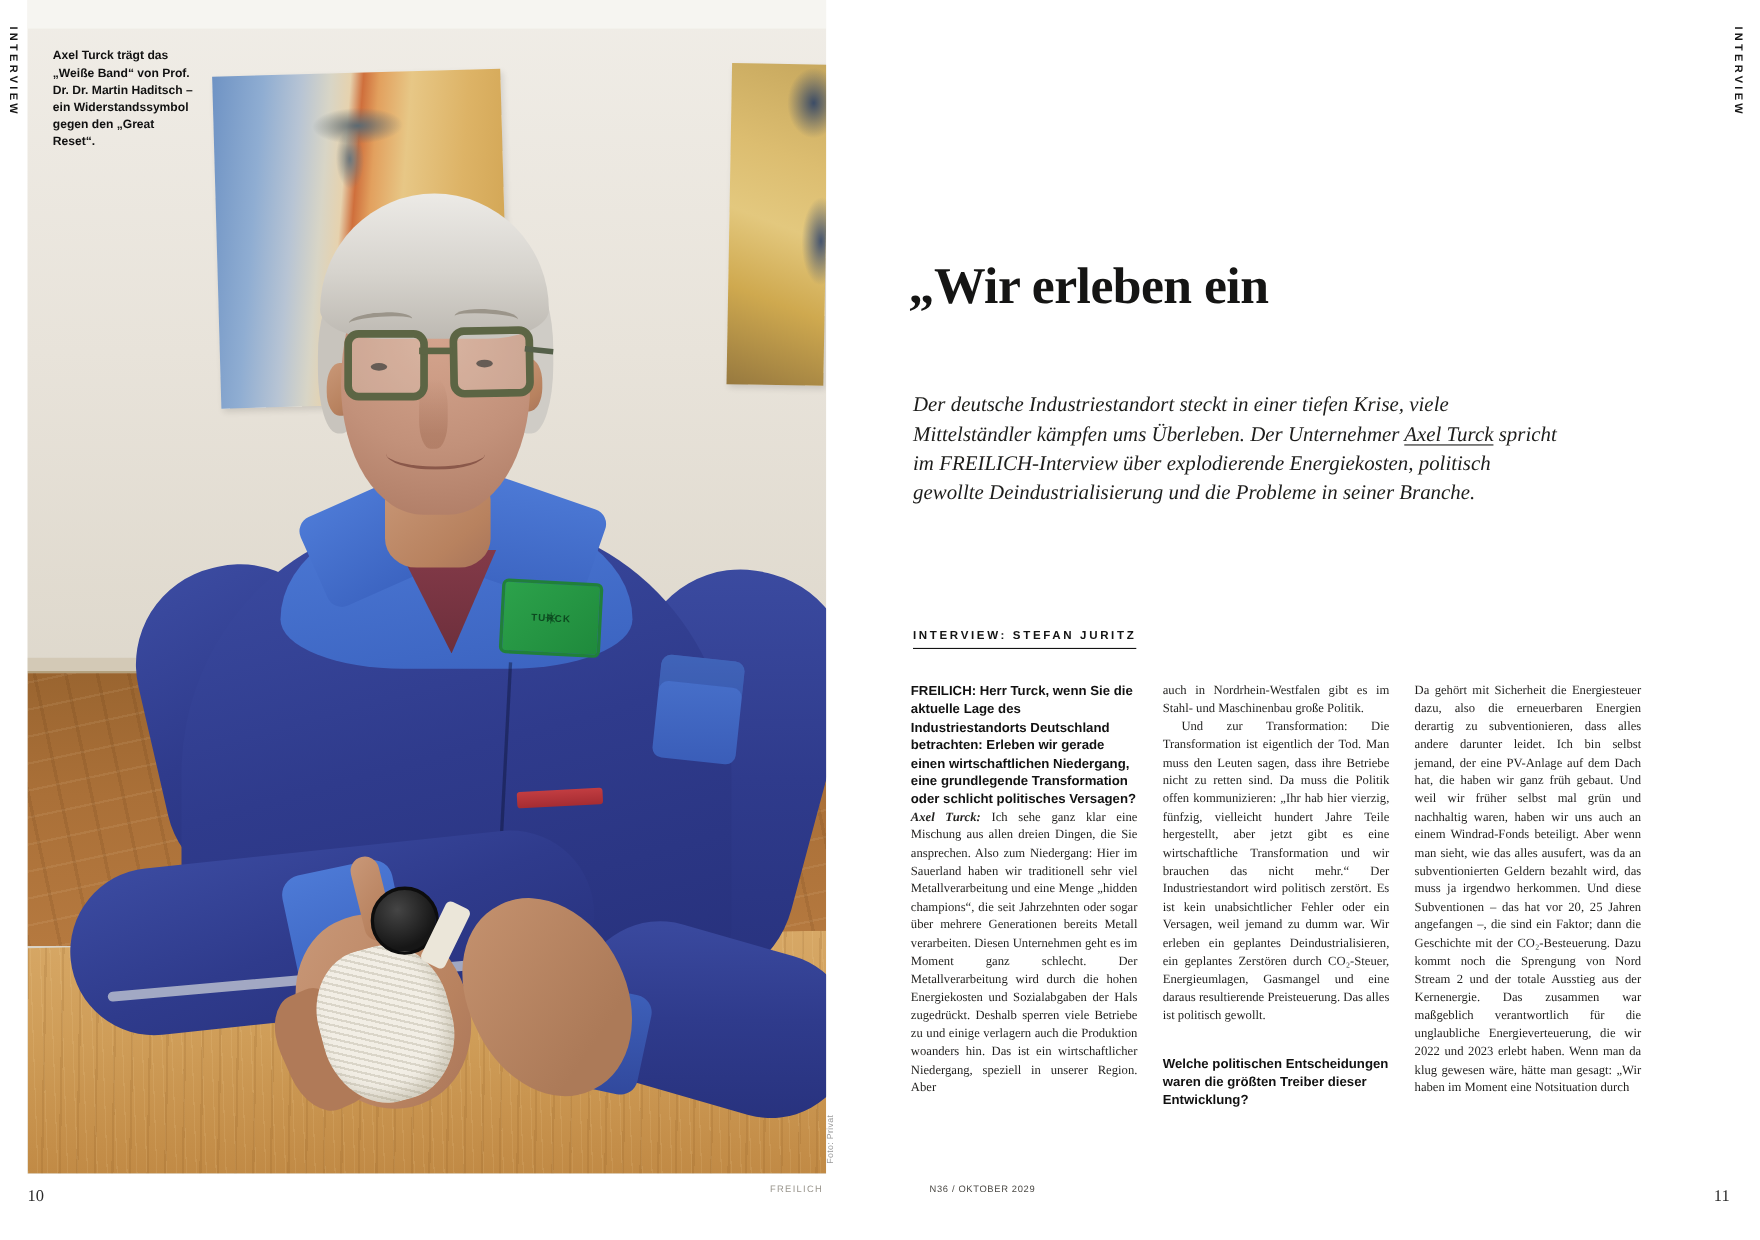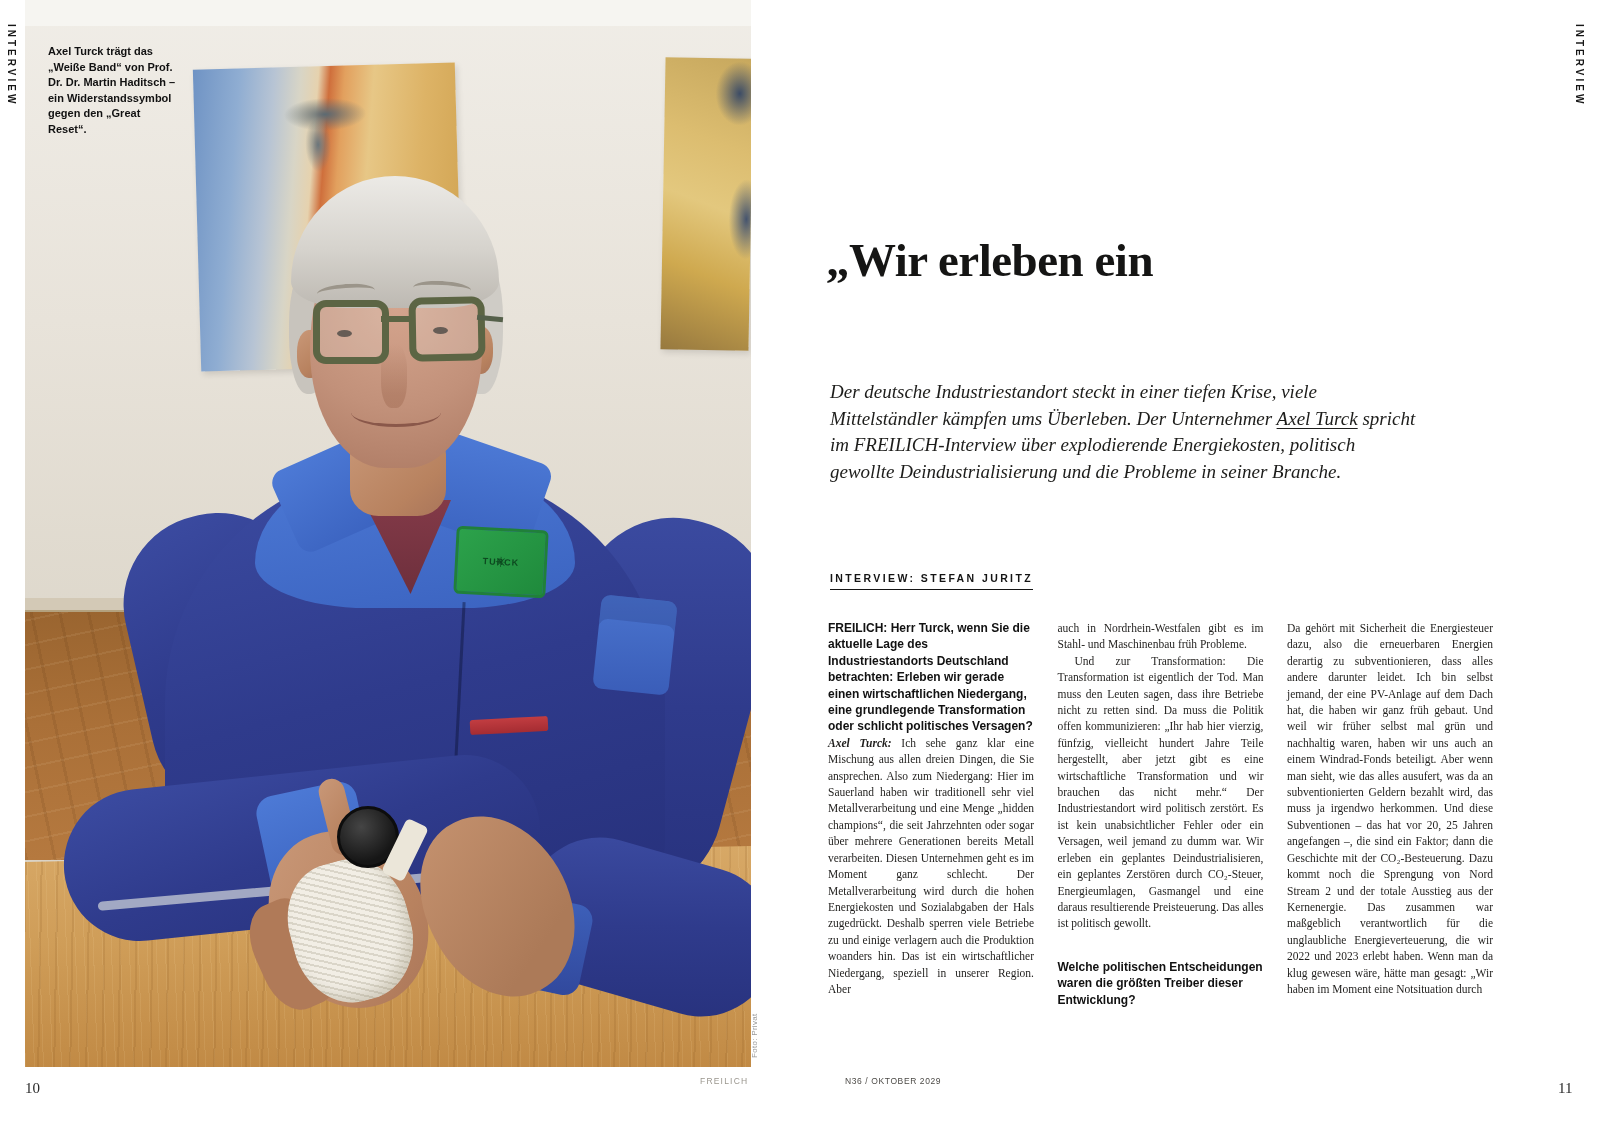--- a/index.html
+++ b/index.html
@@ -116,26 +116,26 @@
            font-size:11px;font-weight:700;line-height:15.5px;color:#111;white-space:pre-line;}
   #credit{position:absolute;left:750px;top:968px;height:90px;writing-mode:vertical-rl;
           transform:rotate(180deg);font-family:"Liberation Sans","DejaVu Sans",sans-serif;
           font-size:8px;color:#9a9a9a;letter-spacing:0.3px;}
 
   
   #title{position:absolute;left:826px;top:230px;font-weight:700;font-size:47px;line-height:60px;
          letter-spacing:-0.5px;color:#151514;}
   #title .t2{padding-left:20px;}
   #intro{position:absolute;left:830px;top:356px;width:592px;font-style:italic;font-size:19px;
-         line-height:26.5px;color:#1d1d1b;margin-top:23px;}
+         line-height:26.5px;color:#1d1d1b;}
   #intro .ulink{text-decoration:underline;text-underline-offset:3px;}
   #kicker{position:absolute;left:830px;top:572px;font-family:"Liberation Sans","DejaVu Sans",sans-serif;
           font-size:10.5px;font-weight:700;letter-spacing:2.4px;color:#141414;
           border-bottom:1.5px solid #141414;padding-bottom:5px;}
-  #columns{position:absolute;left:828px;top:620px;width:665px;display:flex;gap:23px;justify-content:space-between;}
+  #columns{position:absolute;left:828px;top:620px;width:665px;display:flex;gap:23px;}
   .col{width:206px;}
   .col p{margin:0;}
   .col p.a{font-size:11.5px;line-height:16.4px;text-align:justify;color:#201f1d;hyphens:auto;}
   .col p.q{font-family:"Liberation Sans","DejaVu Sans",sans-serif;font-size:12px;font-weight:700;
            line-height:16.4px;color:#111;text-align:left;}
   .col p.indent{text-indent:17px;}
   .col p.space{margin-top:27px;}
   .col .lead{font-weight:700;font-style:italic;}
 
   
@@ -225,21 +225,21 @@
   <div id="intro"><span>Der deutsche Industriestandort steckt in einer tiefen Krise, viele Mittelständler kämpfen ums Überleben. Der Unternehmer </span><span class="ulink">Axel Turck</span><span> spricht im FREILICH-Interview über explodierende Energiekosten, politisch gewollte Deindustrialisierung und die Probleme in seiner Branche.</span></div>
 
   <div id="kicker">INTERVIEW: STEFAN JURITZ</div>
 
   <div id="columns">
       <div class="col">
         <p class="q">FREILICH: Herr Turck, wenn Sie die aktuelle Lage des Industriestandorts Deutschland betrachten: Erleben wir gerade einen wirtschaftlichen Niedergang, eine grundlegende Transformation oder schlicht politisches Versagen?</p>
         <p class="a"><span class="lead">Axel Turck: </span>Ich sehe ganz klar eine Mischung aus allen dreien Dingen, die Sie ansprechen. Also zum Niedergang: Hier im Sauerland haben wir traditionell sehr viel Metallverarbeitung und eine Menge „hidden champions“, die seit Jahrzehnten oder sogar über mehrere Generationen bereits Metall verarbeiten. Diesen Unternehmen geht es im Moment ganz schlecht. Der Metallverarbeitung wird durch die hohen Energiekosten und Sozialabgaben der Hals zugedrückt. Deshalb sperren viele Betriebe zu und einige verlagern auch die Produktion woanders hin. Das ist ein wirtschaftlicher Niedergang, speziell in unserer Region. Aber</p>
       </div>
       <div class="col">
-        <p class="a">auch in Nordrhein-Westfalen gibt es im Stahl- und Maschinenbau früh Probleme.</p>
+        <p class="a">auch in Nordrhein-Westfalen gibt es im Stahl- und Maschinenbau große Politik.</p>
         <p class="a indent">Und zur Transformation: Die Transformation ist eigentlich der Tod. Man muss den Leuten sagen, dass ihre Betriebe nicht zu retten sind. Da muss die Politik offen kommunizieren: „Ihr hab hier vierzig, fünfzig, vielleicht hundert Jahre Teile hergestellt, aber jetzt gibt es eine wirtschaftliche Transformation und wir brauchen das nicht mehr.“ Der Industriestandort wird politisch zerstört. Es ist kein unabsichtlicher Fehler oder ein Versagen, weil jemand zu dumm war. Wir erleben ein geplantes Deindustrialisieren, ein geplantes Zerstören durch CO₂-Steuer, Energieumlagen, Gasmangel und eine daraus resultierende Preisteuerung. Das alles ist politisch gewollt.</p>
         <p class="q space">Welche politischen Entscheidungen waren die größten Treiber dieser Entwicklung?</p>
       </div>
       <div class="col">
         <p class="a">Da gehört mit Sicherheit die Energiesteuer dazu, also die erneuerbaren Energien derartig zu subventionieren, dass alles andere darunter leidet. Ich bin selbst jemand, der eine PV-Anlage auf dem Dach hat, die haben wir ganz früh gebaut. Und weil wir früher selbst mal grün und nachhaltig waren, haben wir uns auch an einem Windrad-Fonds beteiligt. Aber wenn man sieht, wie das alles ausufert, was da an subventionierten Geldern bezahlt wird, das muss ja irgendwo herkommen. Und diese Subventionen – das hat vor 20, 25 Jahren angefangen –, die sind ein Faktor; dann die Geschichte mit der CO₂-Besteuerung. Dazu kommt noch die Sprengung von Nord Stream 2 und der totale Ausstieg aus der Kernenergie. Das zusammen war maßgeblich verantwortlich für die unglaubliche Energieverteuerung, die wir 2022 und 2023 erlebt haben. Wenn man da klug gewesen wäre, hätte man gesagt: „Wir haben im Moment eine Notsituation durch</p>
       </div>
     </div>
 
   <div class="pagenum" id="pn-left">10</div>
   <div class="pagenum" id="pn-right">11</div>

